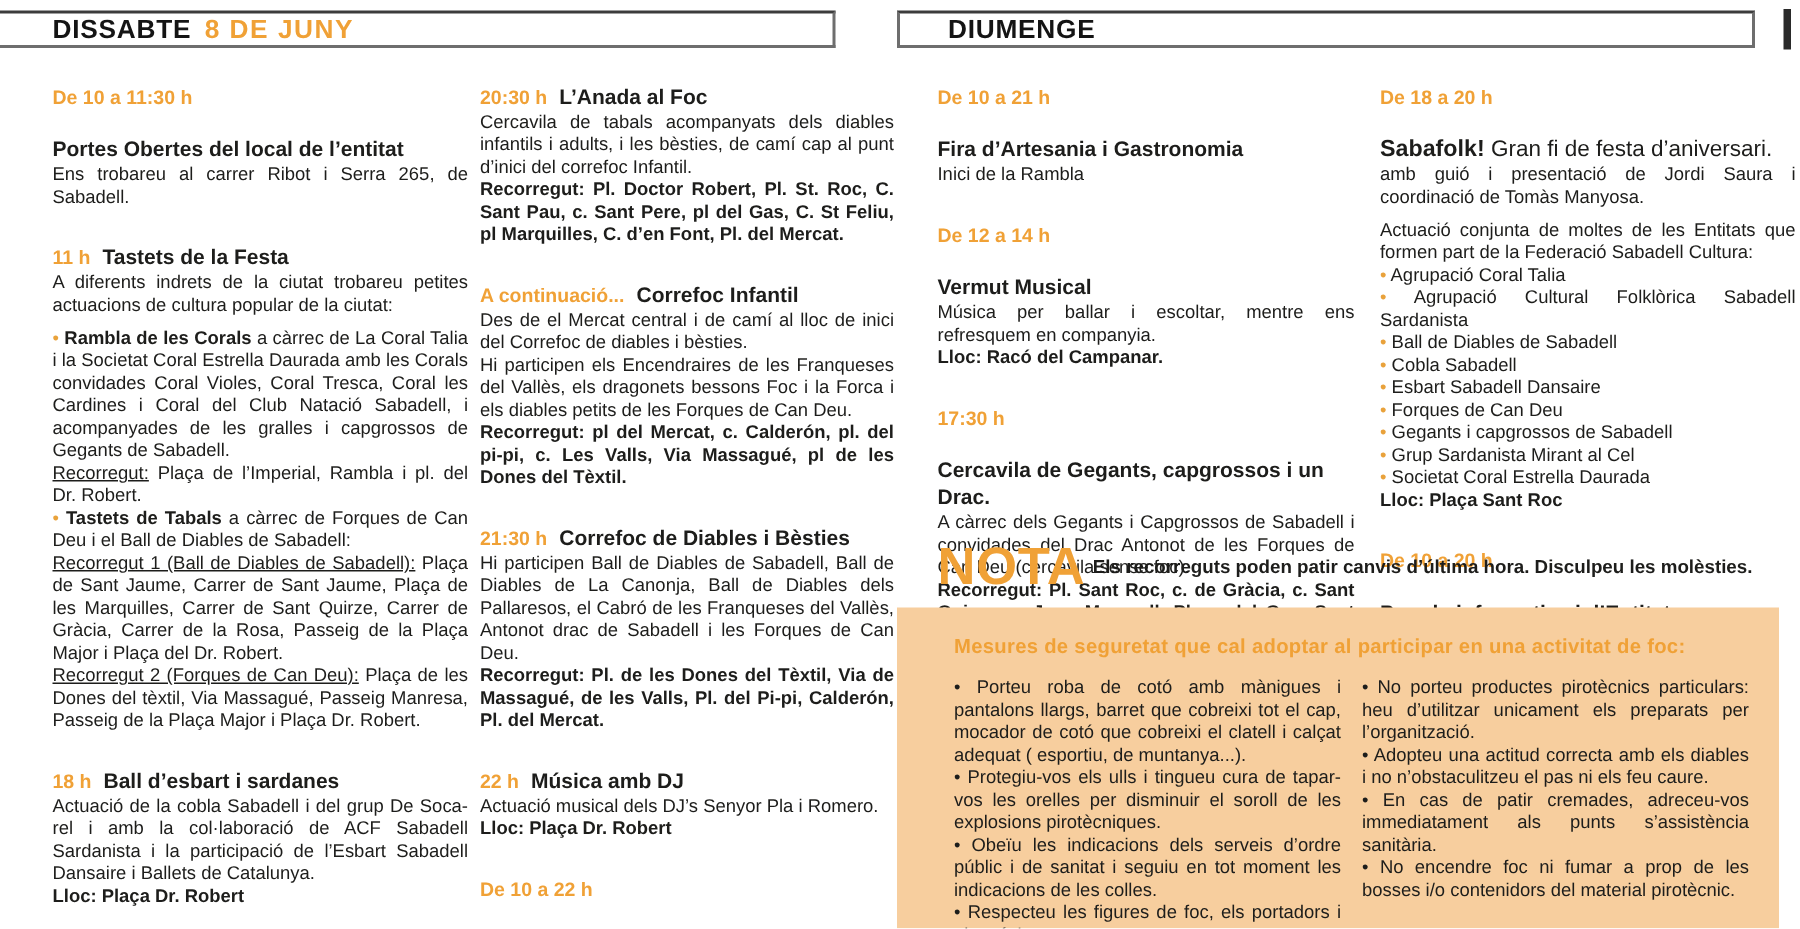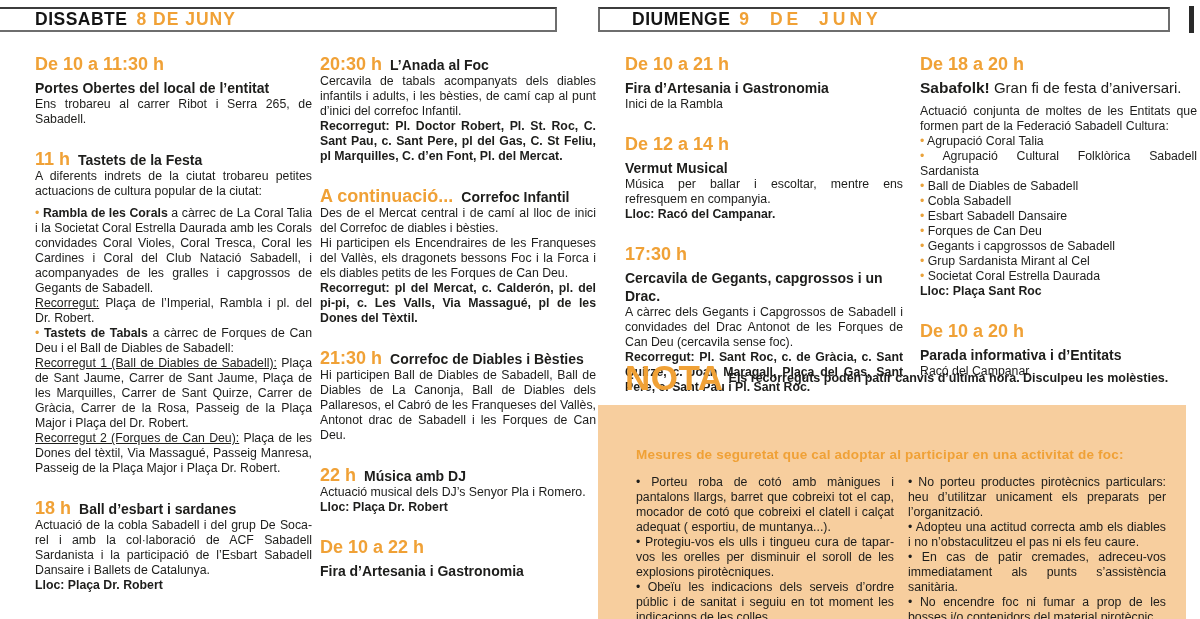--- a/index.html
+++ b/index.html
@@ -12,56 +12,55 @@
   .day{font-weight:bold;font-size:17.5px;color:#141414;letter-spacing:.5px;}
   .date{font-weight:bold;font-size:17.5px;color:#f0a136;margin-left:9px;letter-spacing:1px;}
   #r-header .date{letter-spacing:4px;word-spacing:8px;}
   #page-edge{position:absolute;left:1189px;top:6px;width:5px;height:27px;background:#2a2a2a;}
   .col{position:absolute;top:55px;}
   #l-col1{left:35px;width:277px;}
   #l-col2{left:320px;width:276px;}
   #r-col1{left:625px;width:278px;}
   #r-col2{left:920px;width:277px;}
   .section{margin-bottom:23px;}
-  .time{color:#f0a136;font-weight:bold;font-size:18px;line-height:19px;}
+  .time{color:#f0a136;font-weight:bold;font-size:13px;line-height:19px;}
   .head.inline{display:flex;align-items:baseline;gap:8px;}
   .title{font-weight:bold;font-size:14px;line-height:16px;color:#1d1d1b;}
-  .titleblock{margin-top:5px;}
+  .titleblock{margin-top:17px;}
   .title-suffix{font-weight:normal;font-size:15px;text-align:center;}
   .big .title{font-size:15.5px;}
   .para{font-size:12.3px;line-height:15px;text-align:justify;}
   .para.bold{font-weight:bold;}
   .para.gap{margin-top:7px;}
   .bullet{color:#e9a23b;}
   .underline{text-decoration:underline;}
   .lead-bold{font-weight:bold;}
   #nota{position:absolute;left:625px;top:360px;width:560px;display:flex;align-items:center;gap:5px;}
   #nota .nota-label{color:#f0a136;font-weight:bold;font-size:35px;letter-spacing:.5px;line-height:36px;}
   #nota .nota-text{font-weight:bold;font-size:12.5px;line-height:14px;}
   #safety{position:absolute;left:598px;top:405px;width:588px;height:214px;background:#f7ce9e;
           box-sizing:border-box;padding:18px 20px 0 38px;}
   #safety .safety-title{color:#f0a136;font-weight:bold;font-size:13.5px;line-height:16px;
-          text-align:justify;letter-spacing:.2px;margin-bottom:12px;margin-top:24px;}
+          text-align:justify;letter-spacing:.2px;margin-bottom:12px;}
   .safety-cols{display:flex;gap:14px;}
   .safety-col{width:50%;}
   .safety-col .para{margin:0;}
   .safety-col .bullet{color:#1d1d1b;}
 </style>
 </head>
 <body>
 
 <div id="canvas">
 
   <div class="header-box" id="l-header">
     <span class="day">DISSABTE</span>
     <span class="date">8 DE JUNY</span>
   </div>
   <div class="header-box" id="r-header">
     <span class="day">DIUMENGE</span>
-    <span class="date">9 DE JUNY</span>
   </div>
   <div id="page-edge"></div>
 
   <div class="col" id="l-col1">
       <div class="section">
         <div class="head"><span class="time">De 10 a 11:30 h</span></div>
         <div class="titleblock"><span class="title">Portes Obertes del local de l’entitat</span></div>
         <div class="para"><span>Ens trobareu al carrer Ribot i Serra 265, de Sabadell.</span></div>
       </div>
       <div class="section">
@@ -102,20 +101,21 @@
         <div class="para"><span>Des de el Mercat central i de camí al lloc de inici del Correfoc de diables i bèsties.</span></div>
         <div class="para"><span>Hi participen els Encendraires de les Franqueses del Vallès, els dragonets bessons Foc i la Forca i els diables petits de les Forques de Can Deu.</span></div>
         <div class="para bold"><span>Recorregut: pl del Mercat, c. Calderón, pl. del pi-pi, c. Les Valls, Via Massagué, pl de les Dones del Tèxtil.</span></div>
       </div>
       <div class="section">
         <div class="head inline">
           <span class="time">21:30 h</span>
           <span class="title">Correfoc de Diables i Bèsties</span>
         </div>
         <div class="para"><span>Hi participen Ball de Diables de Sabadell, Ball de Diables de La Canonja, Ball de Diables dels Pallaresos, el Cabró de les Franqueses del Vallès, Antonot drac de Sabadell i les Forques de Can Deu.</span></div>
+        <div class="para bold"><span>Recorregut: Pl. de les Dones del Tèxtil, Via de Massagué, de les Valls, Pl. del Pi-pi, Calderón, Pl. del Mercat.</span></div>
       </div>
       <div class="section">
         <div class="head inline">
           <span class="time">22 h</span>
           <span class="title">Música amb DJ</span>
         </div>
         <div class="para"><span>Actuació musical dels DJ’s Senyor Pla i Romero.</span></div>
         <div class="para bold"><span>Lloc: Plaça Dr. Robert</span></div>
       </div>
       <div class="section">
@@ -139,20 +139,21 @@
         <div class="head"><span class="time">17:30 h</span></div>
         <div class="titleblock"><span class="title">Cercavila de Gegants, capgrossos i un Drac.</span></div>
         <div class="para"><span>A càrrec dels Gegants i Capgrossos de Sabadell i convidades del Drac Antonot de les Forques de Can Deu (cercavila sense foc).</span></div>
         <div class="para bold"><span>Recorregut: Pl. Sant Roc, c. de Gràcia, c. Sant Quirze, c. Joan Maragall, Plaça del Gas, Sant Pere, c. Sant Pau i Pl. Sant Roc.</span></div>
       </div>
     </div>
   <div class="col" id="r-col2">
       <div class="section big">
         <div class="head"><span class="time">De 18 a 20 h</span></div>
         <div class="titleblock"><span class="title">Sabafolk!</span><span class="title-suffix"> Gran fi de festa d’aniversari.</span></div>
+        <div class="para"><span>amb guió i presentació de Jordi Saura i coordinació de Tomàs Manyosa.</span></div>
         <div class="para gap"><span>Actuació conjunta de moltes de les Entitats que formen part de la Federació Sabadell Cultura:</span></div>
         <div class="para"><span class="bullet">• </span><span>Agrupació Coral Talia</span></div>
         <div class="para"><span class="bullet">• </span><span>Agrupació Cultural Folklòrica Sabadell Sardanista</span></div>
         <div class="para"><span class="bullet">• </span><span>Ball de Diables de Sabadell</span></div>
         <div class="para"><span class="bullet">• </span><span>Cobla Sabadell</span></div>
         <div class="para"><span class="bullet">• </span><span>Esbart Sabadell Dansaire</span></div>
         <div class="para"><span class="bullet">• </span><span>Forques de Can Deu</span></div>
         <div class="para"><span class="bullet">• </span><span>Gegants i capgrossos de Sabadell</span></div>
         <div class="para"><span class="bullet">• </span><span>Grup Sardanista Mirant al Cel</span></div>
         <div class="para"><span class="bullet">• </span><span>Societat Coral Estrella Daurada</span></div>

